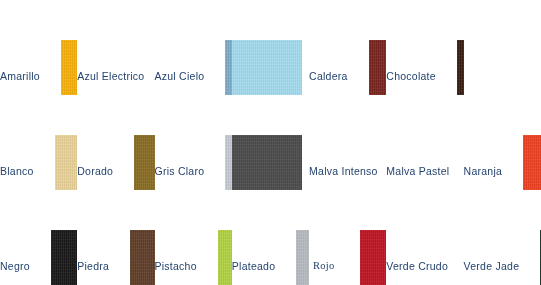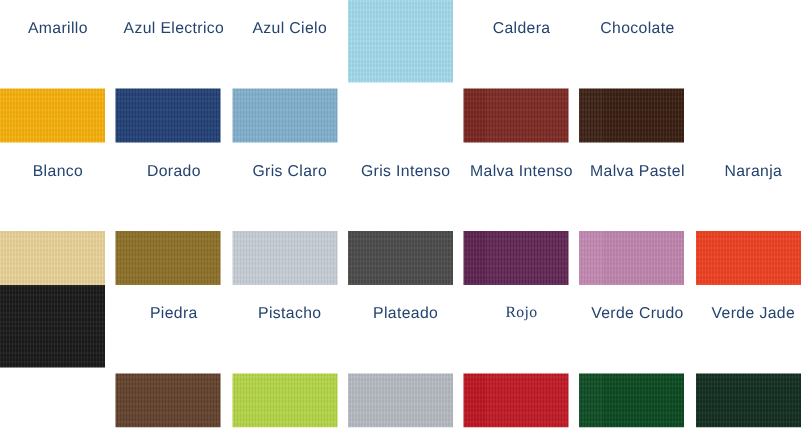--- a/index.html
+++ b/index.html
@@ -29,22 +29,21 @@
     display: flex;
     flex-direction: row;
     align-items: flex-start;
   }
 
   .swatch-cell {
     width: 77.28px;
     height: 95px;
     box-sizing: border-box;
     display: flex;
-    flex-direction: column;
-    align-items: flex-start;
+    align-items: flex-end;
     justify-content: flex-start;
     position: relative;
     gap: 21px;
   }
 
   .swatch-label {
     height: 38px;
     line-height: 38px;
     font-size: 10.5px;
     color: #24436E;
@@ -120,38 +119,38 @@
       </div>
       <div class="swatch-cell">
         <div class="swatch-label" style="color: rgb(36, 67, 110);">Dorado</div>
         <div class="swatch-chip" style="background: rgb(138, 109, 37);"></div>
       </div>
       <div class="swatch-cell">
         <div class="swatch-label" style="color: rgb(36, 67, 110);">Gris Claro</div>
         <div class="swatch-chip" style="background: rgb(197, 204, 212);"></div>
       </div>
       <div class="swatch-cell">
-        <div class="swatch-label" style="color: rgb(36, 67, 110);">Gris Intenso</div>
         <div class="swatch-chip" style="background: rgb(76, 76, 76);"></div>
       </div>
       <div class="swatch-cell">
         <div class="swatch-label" style="color: rgb(36, 67, 110);">Malva Intenso</div>
         <div class="swatch-chip" style="background: rgb(94, 36, 82);"></div>
       </div>
       <div class="swatch-cell">
         <div class="swatch-label" style="color: rgb(36, 67, 110);">Malva Pastel</div>
         <div class="swatch-chip" style="background: rgb(193, 135, 176);"></div>
       </div>
       <div class="swatch-cell">
         <div class="swatch-label" style="color: rgb(36, 67, 110);">Naranja</div>
         <div class="swatch-chip" style="background: rgb(240, 66, 35);"></div>
       </div>
     </div>
     <div class="palette-row">
       <div class="swatch-cell">
+        <div class="swatch-label" style="color: rgb(36, 67, 110);">Negro</div>
         <div class="swatch-chip" style="background: rgb(26, 26, 26);"></div>
       </div>
       <div class="swatch-cell">
         <div class="swatch-label" style="color: rgb(36, 67, 110);">Piedra</div>
         <div class="swatch-chip" style="background: rgb(96, 62, 42);"></div>
       </div>
       <div class="swatch-cell">
         <div class="swatch-label" style="color: rgb(36, 67, 110);">Pistacho</div>
         <div class="swatch-chip" style="background: rgb(178, 211, 67);"></div>
       </div>

